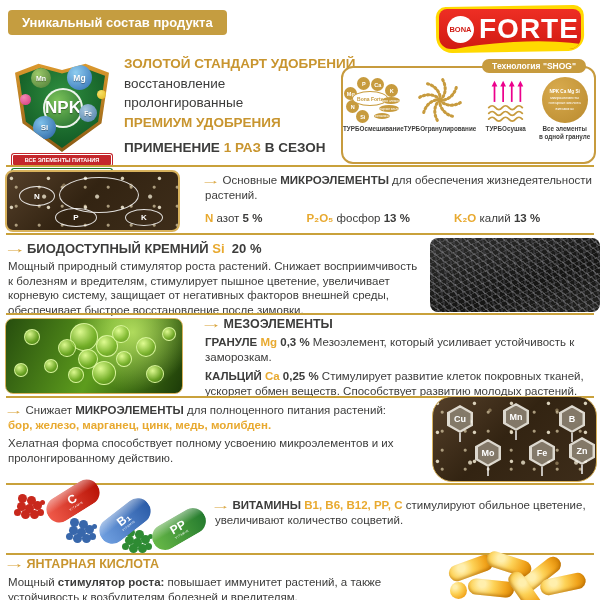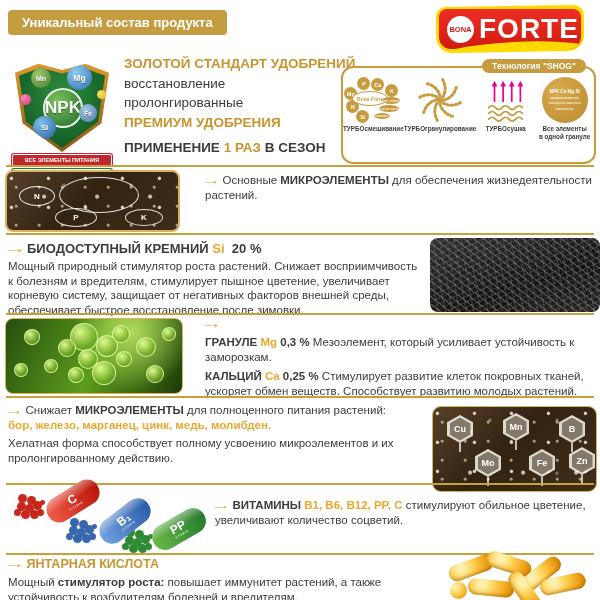--- a/index.html
+++ b/index.html
@@ -83,21 +83,21 @@
   .mineral{left:430px;top:238px;width:170px;height:74px;border-radius:8px;background:
       repeating-linear-gradient(38deg, rgba(190,190,195,.28) 0 1.5px, transparent 1.5px 6px),
       repeating-linear-gradient(-25deg, rgba(140,140,145,.25) 0 1px, transparent 1px 5px),
       repeating-linear-gradient(80deg, rgba(90,90,95,.35) 0 2px, transparent 2px 7px),
       linear-gradient(160deg,#30302f,#151514 60%,#242422);}
   .cells{left:5px;top:318px;width:178px;height:76px;border-radius:8px;border:1.5px solid #d8b25c;box-sizing:border-box;overflow:hidden;
       background:radial-gradient(circle at 72% 18%, rgba(200,240,110,.8), transparent 42%),
                  linear-gradient(115deg,#274e0e,#5d9c1d 52%,#1c3a08);}
   .cell{position:absolute;border-radius:50%;border:1px solid rgba(230,255,170,.85);
         background:radial-gradient(circle at 35% 30%, rgba(228,255,150,.95), rgba(120,180,40,.75) 60%, rgba(60,110,20,.6));}
-  .img4{left:432px;top:406px;width:165px;height:86px;border:1.5px solid #d8b25c;border-radius:9px;box-sizing:border-box;}
+  .img4{left:432px;top:396px;width:165px;height:86px;border:1.5px solid #d8b25c;border-radius:20px;box-sizing:border-box;}
   .hex{position:absolute;width:26px;height:28px;clip-path:polygon(50% 0,100% 26%,100% 74%,50% 100%,0 74%,0 26%);
        background:rgba(250,248,240,.85);display:flex;align-items:center;justify-content:center;}
   .hex i{position:absolute;inset:2.5px;clip-path:polygon(50% 0,100% 26%,100% 74%,50% 100%,0 74%,0 26%);
          background:rgba(115,103,86,.85);}
   .hex span{position:relative;color:#fff;font-weight:bold;font-size:9px;font-style:normal;}
   .stem{position:absolute;width:1.5px;height:9px;background:rgba(255,255,255,.7);}
 
   
   .s-head{font-size:13px;font-weight:bold;}
   .s-body{font-size:11.5px;line-height:1.27;}
@@ -239,20 +239,25 @@
   <div class="sep" style="top:165px;"></div>
 
   <div class="abs img1 soil">
     <div class="ov" style="left:12px;top:14px;width:34px;height:18px;">N</div>
     <div class="ov" style="left:52px;top:5px;width:78px;height:34px;"></div>
     <div class="ov" style="left:48px;top:36px;width:40px;height:17px;">P</div>
     <div class="ov" style="left:118px;top:37px;width:36px;height:15px;">K</div>
   </div>
   <div class="abs" style="left:205px;top:173px;width:388px;">
     <div class="s-body"><span class="arr"></span><span>Основные </span><b>МИКРОЭЛЕМЕНТЫ</b><span> для обеспечения жизнедеятельности растений.</span></div>
+    <div class="macro-items">
+      <span><span class="accent">N</span> <span>азот</span> <b>5 %</b></span>
+      <span><span class="accent">P₂O₅</span> <span>фосфор</span> <b>13 %</b></span>
+      <span><span class="accent">K₂O</span> <span>калий</span> <b>13 %</b></span>
+    </div>
   </div>
 
   <div class="sep" style="top:233px;"></div>
 
   <div class="abs" style="left:8px;top:241px;width:416px;">
     <div class="s-head"><span class="arr"></span><span>БИОДОСТУПНЫЙ КРЕМНИЙ</span> <span class="accent">Si</span>&nbsp; <span>20 %</span></div>
     <div class="s-body" style="margin-top:3px;">Мощный природный стимулятор роста растений. Снижает восприимчивость к болезням и вредителям, стимулирует пышное цветение, увеличивает корневую систему, защищает от негативных факторов внешней среды, обеспечивает быстрое восстановление после зимовки.</div>
   </div>
   <div class="abs mineral"></div>
 
@@ -268,21 +273,21 @@
     <span class="cell" style="left:106px;top:6px;width:16px;height:16px;"></span>
     <span class="cell" style="left:110px;top:32px;width:14px;height:14px;"></span>
     <span class="cell" style="left:38px;top:40px;width:12px;height:12px;"></span>
     <span class="cell" style="left:130px;top:18px;width:18px;height:18px;"></span>
     <span class="cell" style="left:140px;top:46px;width:16px;height:16px;"></span>
     <span class="cell" style="left:18px;top:10px;width:14px;height:14px;"></span>
     <span class="cell" style="left:8px;top:44px;width:12px;height:12px;"></span>
     <span class="cell" style="left:156px;top:8px;width:12px;height:12px;"></span>
   </div>
   <div class="abs" style="left:205px;top:317px;width:392px;">
-    <div class="s-head" style="font-size:12.5px;"><span class="arr"></span></div>
+    <div class="s-head" style="font-size:12.5px;"><span class="arr"></span><span>МЕЗОЭЛЕМЕНТЫ</span></div>
     <div class="s-body" style="margin-top:4px;"><b>ГРАНУЛЕ </b><span class="accent">Mg</span><b> 0,3 %</b><span> Мезоэлемент, который усиливает устойчивость к заморозкам.</span></div>
     <div class="s-body" style="margin-top:5px;"><b>КАЛЬЦИЙ </b><span class="accent">Ca</span><b> 0,25 %</b><span> Стимулирует развитие клеток покровных тканей, ускоряет обмен веществ. Способствует развитию молодых растений.</span></div>
   </div>
 
   <div class="sep" style="top:396px;"></div>
 
   <div class="abs" style="left:8px;top:403px;width:420px;">
     <div class="s-body"><span class="arr"></span><span>Снижает </span><b>МИКРОЭЛЕМЕНТЫ</b><span> для полноценного питания растений:</span></div>
     <div class="s-body accent">бор, железо, марганец, цинк, медь, молибден.</div>
     <div class="s-body" style="margin-top:4px;">Хелатная форма способствует полному усвоению микроэлементов и их пролонгированному действию.</div>

